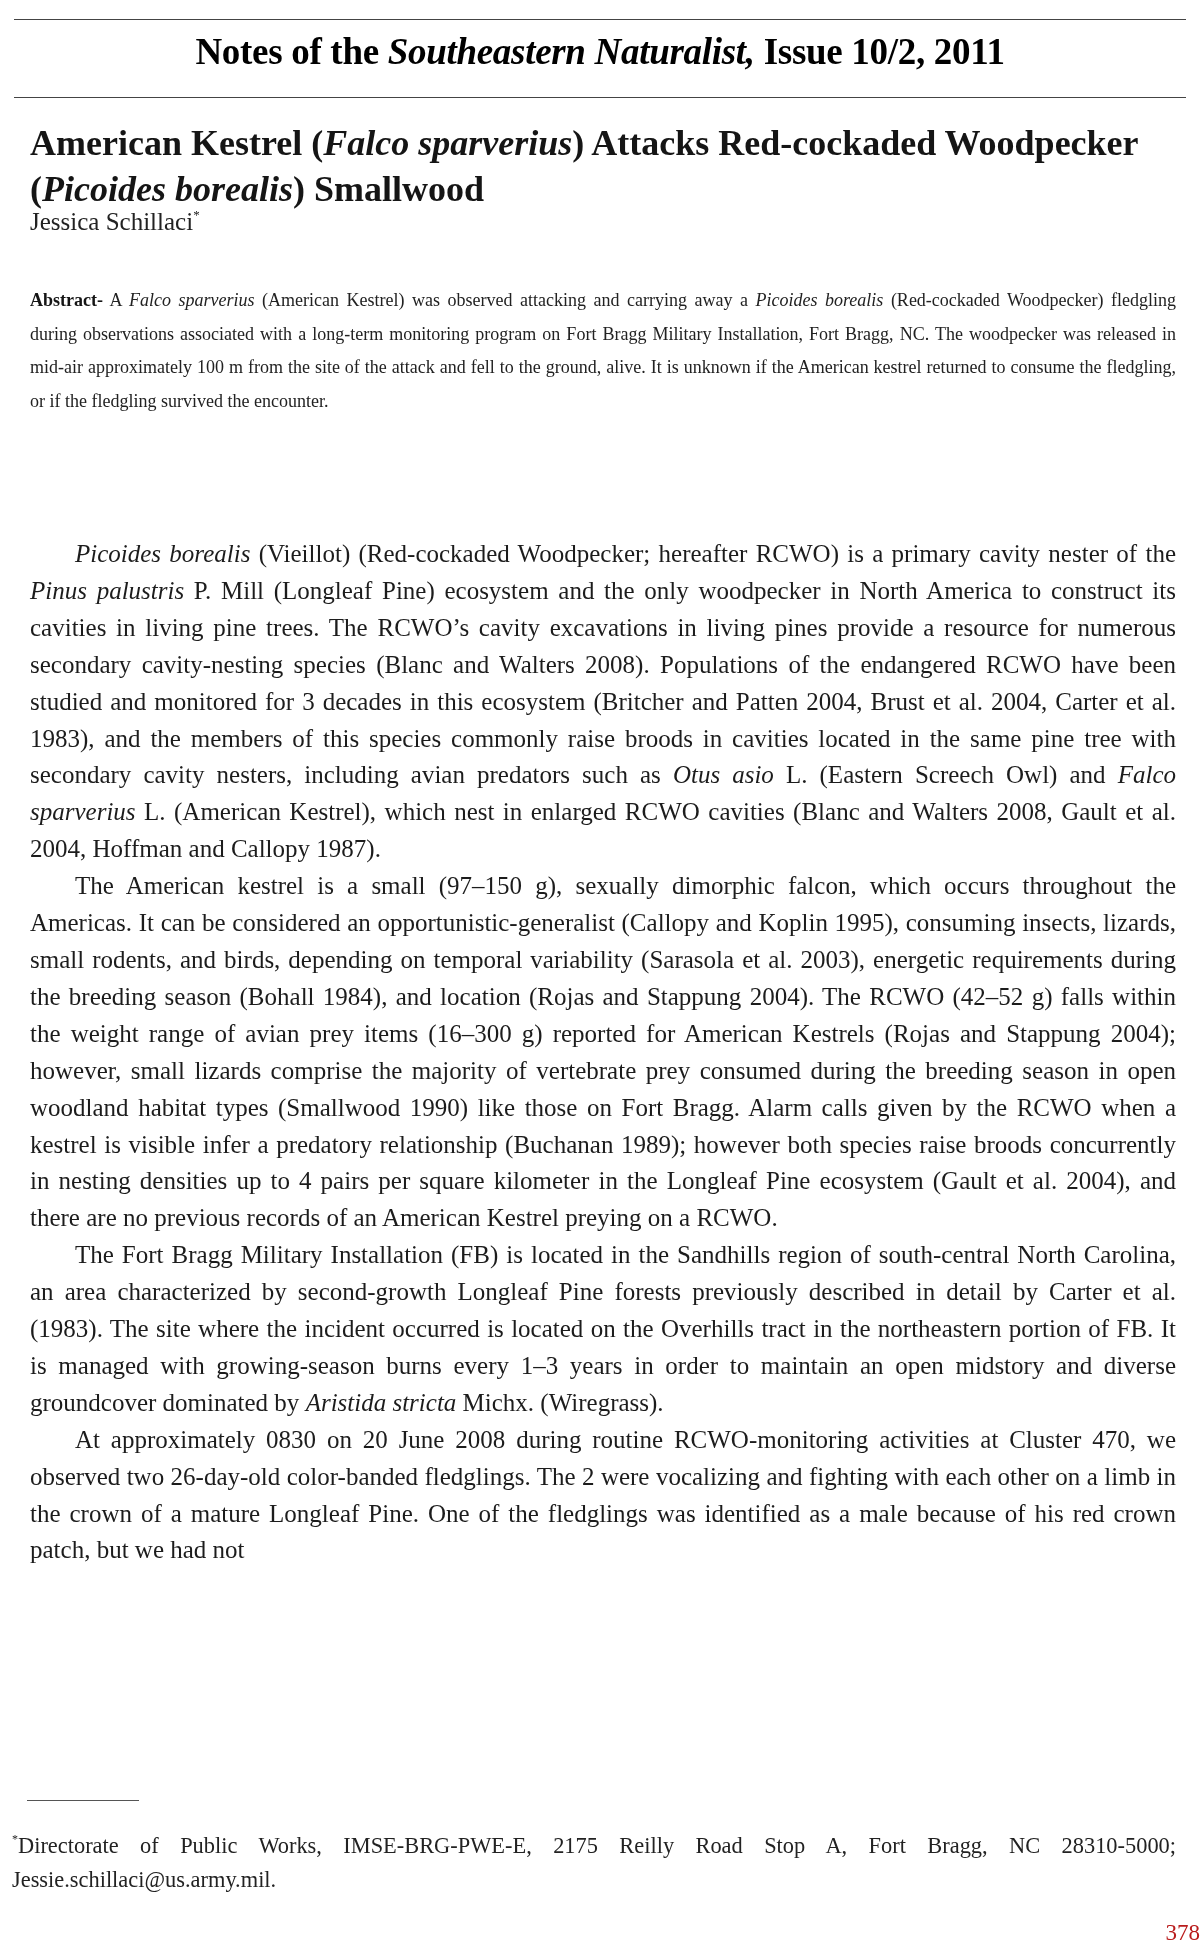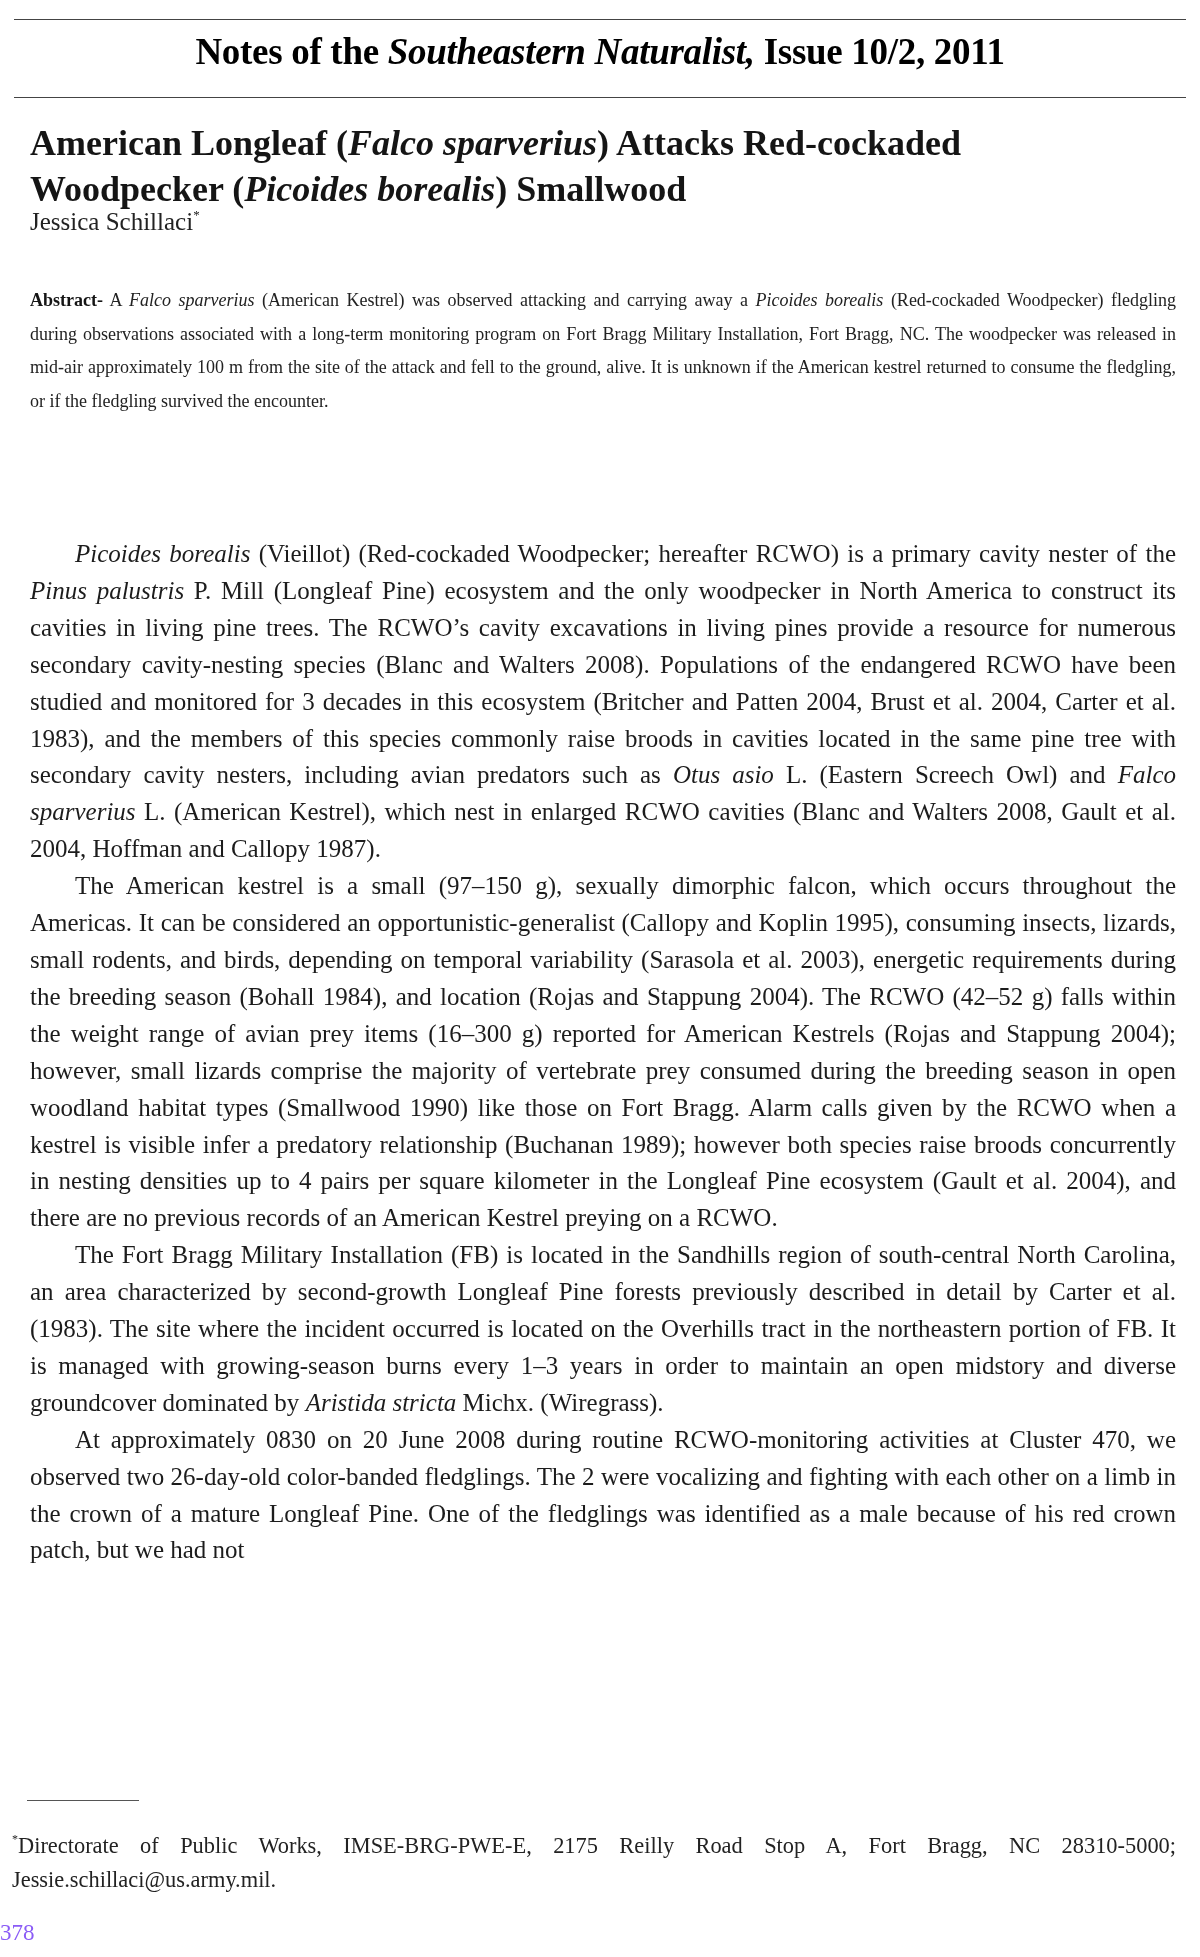--- a/index.html
+++ b/index.html
@@ -34,38 +34,38 @@
       font-size: 25px; line-height: 36.9px; text-align: justify; color: #1c1c1c; margin-top: 16px;
     }
     .body-text p { margin: 0; text-indent: 45px; }
     .fn-rule { position: absolute; top: 1800px; left: 27px; width: 112px; border-top: 1.5px solid #555; }
     .footnote {
       position: absolute; top: 1822px; left: 12px; right: 24px;
       font-size: 22.4px; line-height: 34px; text-align: justify; color: #222;
     }
     .footnote sup { font-size: 12px; vertical-align: 10px; }
     .page-number {
-      position: absolute; top: 1920px; left: 0; right: 0; text-align: left;
-      font-size: 23px; color: #8b5cf6;
+      position: absolute; top: 1920px; left: 0; right: 0; text-align: right;
+      font-size: 23px; color: #b91c1c;
     }
     i { font-style: italic; }
   </style>
 </head>
 <body>
 
 <div class="rule" id="rule-top"></div>
 
 <div class="running-head">
   <span>Notes of the </span><i>Southeastern Naturalist,</i><span> Issue 10/2, 2011</span>
 </div>
 
 <div class="rule" id="rule-bottom"></div>
 
 <h1 class="title" style="margin:0;">
-  <span>American Longleaf (</span><i>Falco sparverius</i><span>) Attacks Red-cockaded Woodpecker (</span><i>Picoides borealis</i><span>) Smallwood</span>
+  <span>American Kestrel (</span><i>Falco sparverius</i><span>) Attacks Red-cockaded Woodpecker (</span><i>Picoides borealis</i><span>) Smallwood</span>
 </h1>
 
 <div class="author">
   <span>Jessica Schillaci</span><sup>*</sup>
 </div>
 
 <div class="abstract">
   <b>Abstract-</b><span> A </span><i>Falco sparverius</i><span> (American Kestrel) was observed attacking and carrying away a </span><i>Picoides borealis</i><span> (Red-cockaded Woodpecker) fledgling during observations associated with a long-term monitoring program on Fort Bragg Military Installation, Fort Bragg, NC. The woodpecker was released in mid-air approximately 100 m from the site of the attack and fell to the ground, alive. It is unknown if the American kestrel returned to consume the fledgling, or if the fledgling survived the encounter.</span>
 </div>
 

